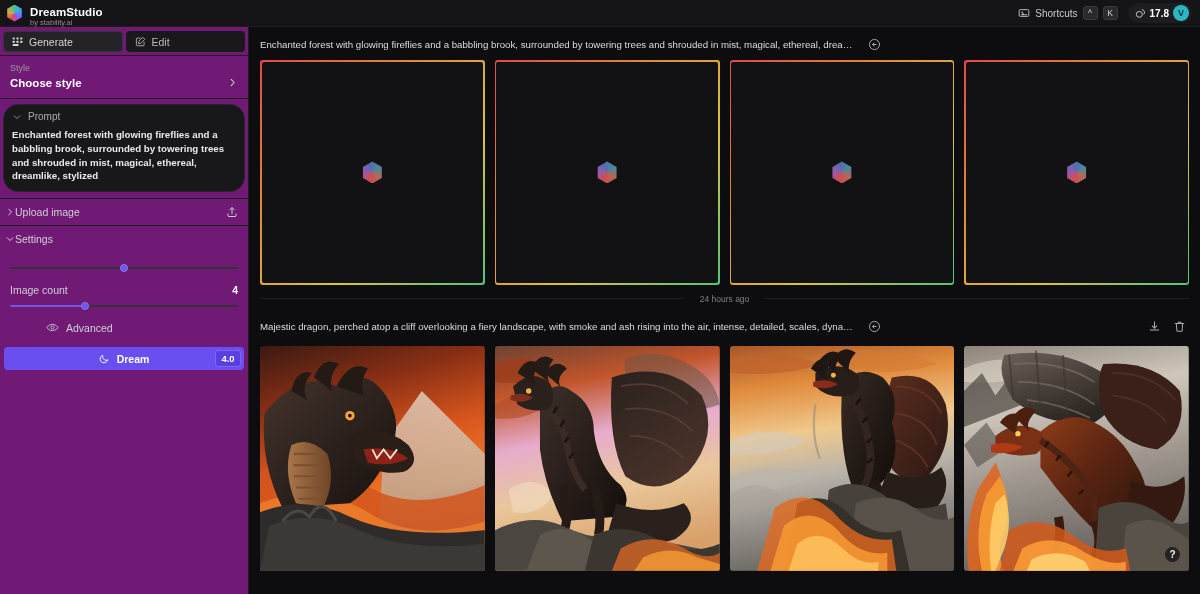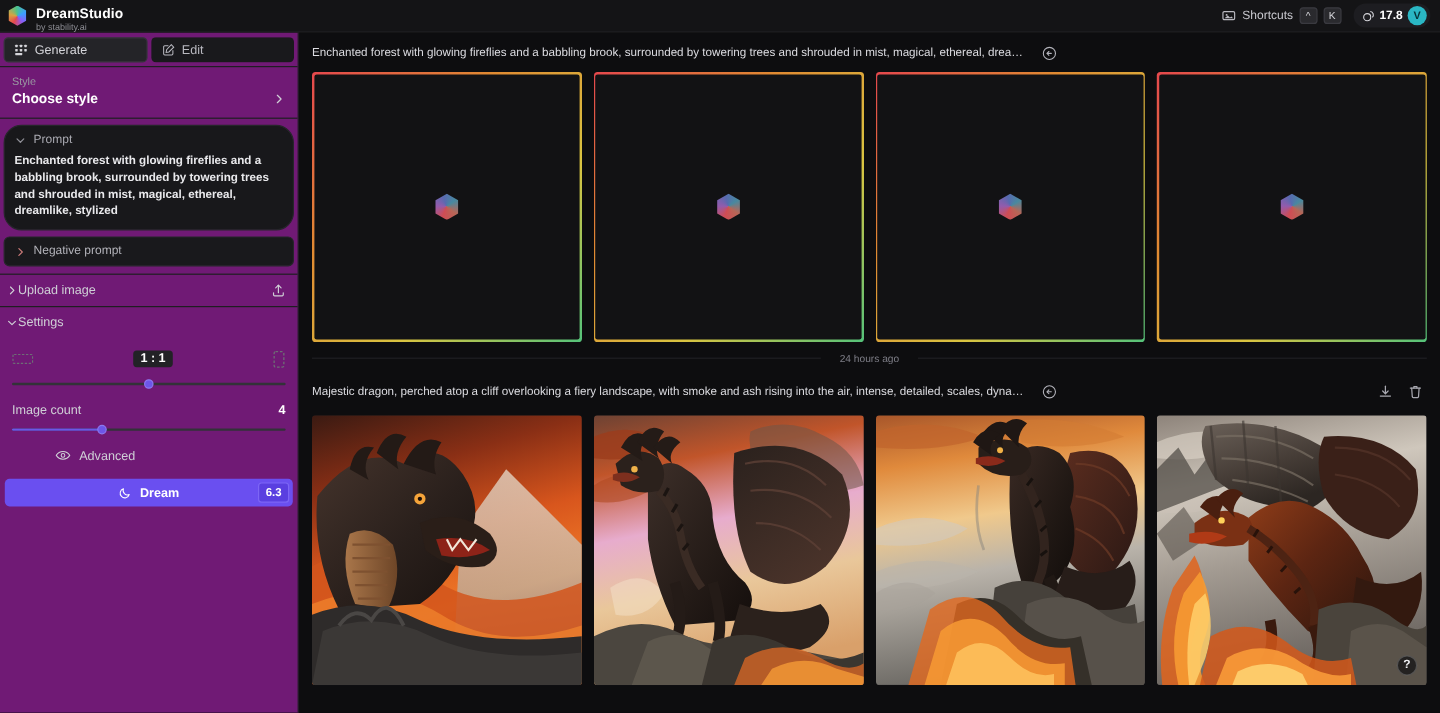--- a/index.html
+++ b/index.html
@@ -314,28 +314,20 @@
             <span class="icon">
               <svg width="10" height="10" viewBox="0 0 16 16" fill="none" stroke="#8e8e96" stroke-width="1.6" stroke-linecap="round" stroke-linejoin="round">
                 <path d="M3.5 6 8 10.5 12.5 6"></path>
               </svg>
             </span>
             <span class="section-title">Prompt</span>
           </div>
           <div class="prompt-text" placeholder="Enter a prompt">Enchanted forest with glowing fireflies and a babbling brook, surrounded by towering trees and shrouded in mist, magical, ethereal, dreamlike, stylized</div>
         </div>
 
-        <div class="neg-card">
-          <span class="icon">
-            <svg width="10" height="10" viewBox="0 0 16 16" fill="none" stroke="#c97a78" stroke-width="1.6" stroke-linecap="round" stroke-linejoin="round">
-              <path d="M6 3.5 10.5 8 6 12.5"></path>
-            </svg>
-          </span>
-          <span class="section-title">Negative prompt</span>
-        </div>
       </div>
 
       <div class="sb-sep" style="margin-top:6px"></div>
 
       <div class="row-line">
         <span class="icon">
           <svg width="10" height="10" viewBox="0 0 16 16" fill="none" stroke="#cfcfd6" stroke-width="1.6" stroke-linecap="round" stroke-linejoin="round">
             <path d="M6 3.5 10.5 8 6 12.5"></path>
           </svg>
         </span>
@@ -355,33 +347,20 @@
       <div class="row-line">
         <span class="icon">
           <svg width="10" height="10" viewBox="0 0 16 16" fill="none" stroke="#cfcfd6" stroke-width="1.6" stroke-linecap="round" stroke-linejoin="round">
             <path d="M3.5 6 8 10.5 12.5 6"></path>
           </svg>
         </span>
         <span>Settings</span>
       </div>
 
       <div class="settings-body">
-        <div class="ar-row">
-          <span class="icon">
-            <svg width="18" height="14" viewBox="0 0 22 16" fill="none" stroke="#6d6d75" stroke-width="1.2">
-              <rect x="1" y="3.6" width="20" height="9" rx="1.2" stroke-dasharray="2.4 1.6"></rect>
-            </svg>
-          </span>
-          <span class="ar-value">1 : 1</span>
-          <span class="icon">
-            <svg width="11" height="15" viewBox="0 0 12 16" fill="none" stroke="#6d6d75" stroke-width="1.2">
-              <rect x="1.6" y="1" width="8.8" height="14" rx="1.2" stroke-dasharray="2.4 1.6"></rect>
-            </svg>
-          </span>
-        </div>
         <div class="slider">
           <div class="slider-track"></div>
           <div class="slider-thumb" style="left:50%"></div>
         </div>
 
         <div class="count-row">
           <span class="count-label">Image count</span>
           <span class="count-val">4</span>
         </div>
         <div class="slider">
@@ -402,21 +381,21 @@
       </div>
 
       <div class="dream-wrap">
         <div class="dream-btn">
           <span class="icon">
             <svg width="11" height="11" viewBox="0 0 16 16" fill="none" stroke="#ffffff" stroke-width="1.3" stroke-linecap="round" stroke-linejoin="round">
               <path d="M12.6 10.4A5.4 5.4 0 0 1 5.6 3.4a5.6 5.6 0 1 0 7 7Z"></path>
             </svg>
           </span>
           <span>Dream</span>
-          <span class="dream-cost">6.3</span>
+          <span class="dream-cost">4.0</span>
         </div>
       </div>
     </div>
 
     <div class="main">
 
       <div class="gen-head">
         <span class="gen-prompt">Enchanted forest with glowing fireflies and a babbling brook, surrounded by towering trees and shrouded in mist, magical, ethereal, dreamlik...</span>
         <span class="icon">
           <svg width="13" height="13" viewBox="0 0 18 18" fill="none" stroke="#b4b4bc" stroke-width="1.25" stroke-linecap="round" stroke-linejoin="round">

